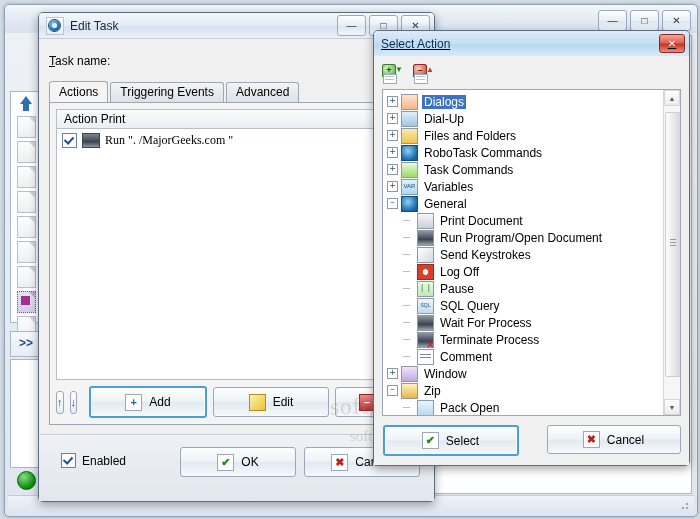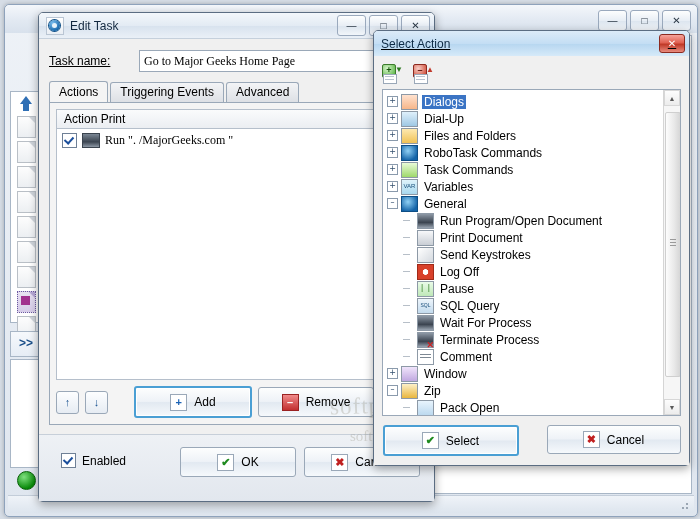--- a/index.html
+++ b/index.html
@@ -145,21 +145,21 @@
     border-radius:50%; background:#e8f3fb;
   }
 
   
   #editTask { left: 38px; top: 12px; width: 395px; height: 488px; }
   .et-body { position:absolute; left:0; top:25px; right:0; bottom:0; }
   .row-taskname {
     position: absolute; left: 10px; top: 12px; right: 10px; height: 22px;
     display: flex; align-items: center;
   }
-  .lbl-taskname { width: 90px; font-size: 12px; text-decoration: underline; }
+  .lbl-taskname { width: 90px; font-size: 12px; }
   .lbl-taskname u { text-decoration: underline; }
   .inp-taskname {
     flex: 1; height: 20px; line-height: 20px;
     background: #fff; border: 1px solid #9aa8b8;
     font-size: 12px; padding: 0 4px;
     font-family: "Liberation Serif", serif;
   }
 
   .tabstrip {
     position:absolute; left: 10px; top: 44px; right: 10px; height: 21px;
@@ -427,21 +427,20 @@
         <div class="winbtn">—</div>
         <div class="winbtn">□</div>
         <div class="winbtn">✕</div>
       </div>
     </div>
 
     <div class="et-body">
 
       <div class="row-taskname">
         <div class="lbl-taskname"><u>T</u>ask name:</div>
-        <div class="inp-taskname">Go to  Major Geeks Home Page</div>
       </div>
 
       <div class="tabstrip">
         <div class="tab active">Actions</div>
         <div class="tab">Triggering Events</div>
         <div class="tab">Advanced</div>
       </div>
 
       <div class="tabpanel">
         <div class="actionlist-hdr">Action Print</div>
@@ -455,20 +454,24 @@
 
         <div class="btnbar">
           <div class="sq-btn">↑</div>
           <div class="sq-btn">↓</div>
           <div style="width:14px"></div>
           <div class="btn default">
             <span class="ic plus">+</span>
             <span>Add</span>
           </div>
           <div class="btn">
+            <span class="ic pencil"></span>
+            <span>Edit</span>
+          </div>
+          <div class="btn">
             <span class="ic minus">–</span>
             <span>Remove</span>
           </div>
         </div>
       </div>
 
       <div class="bottombar">
         <div class="enabled-row">
           <span class="cbx checked"></span>
           <span>Enabled</span>
@@ -552,29 +555,29 @@
             <div class="tnode">
               <span class="ind" style="width: 0px;"></span>
               <span class="exp">–</span>
               <span class="ticon ti-general"></span>
               <span class="tlabel">General</span>
             </div>
             <div class="tnode">
               <span class="ind" style="width: 16px;"></span>
               <span class="dash"></span>
               <span style="width: 5px;"></span>
+              <span class="ticon ti-print"></span>
+              <span class="tlabel">Print Document</span>
+            </div>
+            <div class="tnode">
+              <span class="ind" style="width: 16px;"></span>
+              <span class="dash"></span>
+              <span style="width: 5px;"></span>
               <span class="ticon ti-run"></span>
               <span class="tlabel">Run Program/Open Document</span>
-            </div>
-            <div class="tnode">
-              <span class="ind" style="width: 16px;"></span>
-              <span class="dash"></span>
-              <span style="width: 5px;"></span>
-              <span class="ticon ti-print"></span>
-              <span class="tlabel">Print Document</span>
             </div>
             <div class="tnode">
               <span class="ind" style="width: 16px;"></span>
               <span class="dash"></span>
               <span style="width: 5px;"></span>
               <span class="ticon ti-keys"></span>
               <span class="tlabel">Send Keystrokes</span>
             </div>
             <div class="tnode">
               <span class="ind" style="width: 16px;"></span>

